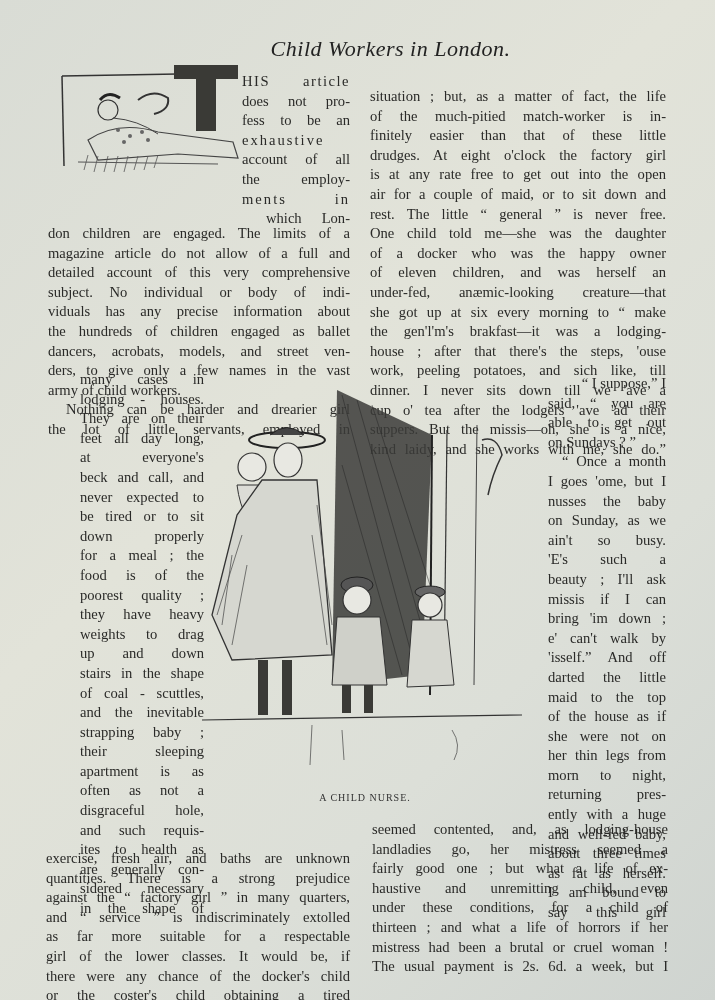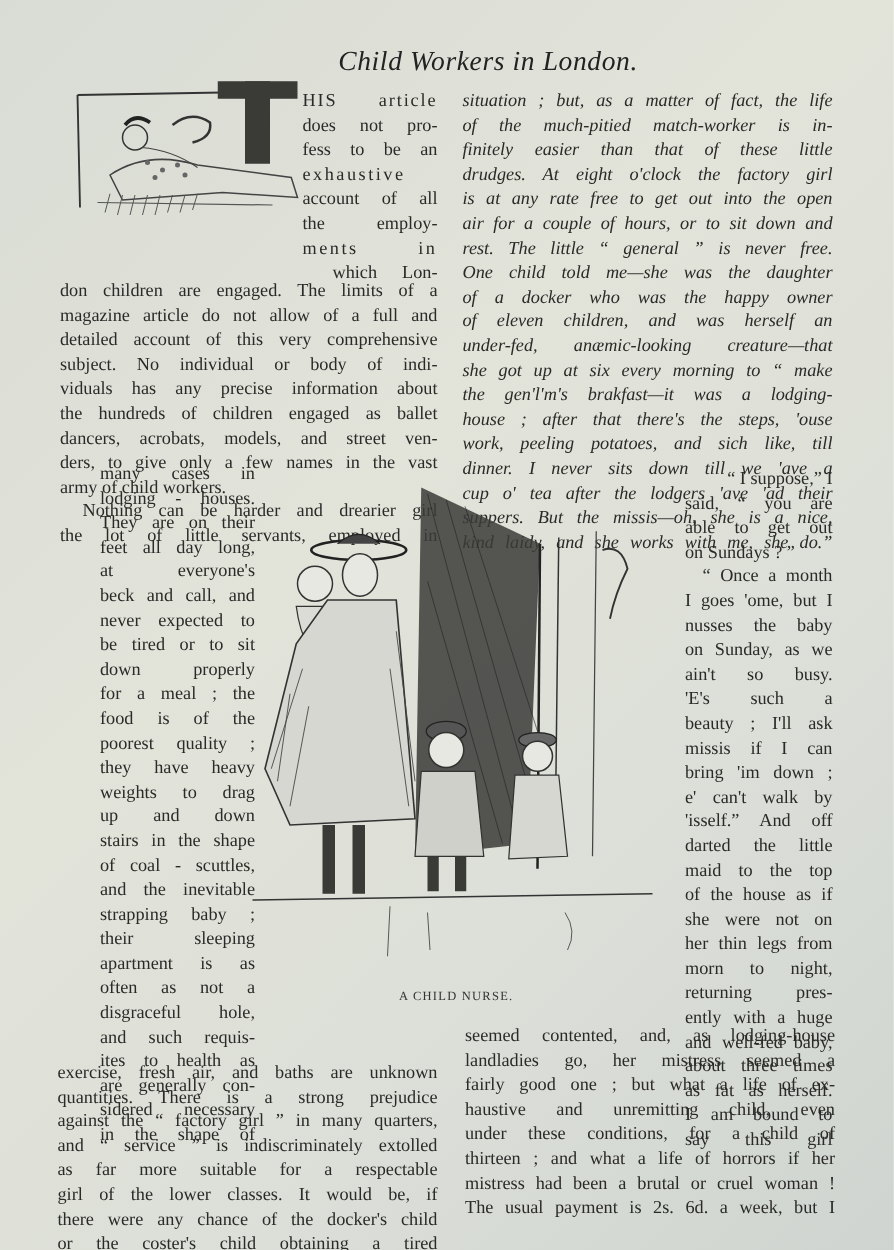--- a/index.html
+++ b/index.html
@@ -119,27 +119,27 @@
     <span class="line">exercise, fresh air, and baths are unknown</span>
     <span class="line">quantities. There is a strong prejudice</span>
     <span class="line">against the “ factory girl ” in many quarters,</span>
     <span class="line">and “ service ” is indiscriminately extolled</span>
     <span class="line">as far more suitable for a respectable</span>
     <span class="line">girl of the lower classes. It would be, if</span>
     <span class="line">there were any chance of the docker's child</span>
     <span class="line">or the coster's child obtaining a tired</span>
   </div>
 
-  <div class="col" style="left:370px;top:72px;width:296px;font-style:italic;">
+  <div class="col" style="left:370px;top:87px;width:296px;">
     <span class="line">situation ; but, as a matter of fact, the life</span>
     <span class="line">of the much-pitied match-worker is in-</span>
     <span class="line">finitely easier than that of these little</span>
     <span class="line">drudges. At eight o'clock the factory girl</span>
     <span class="line">is at any rate free to get out into the open</span>
-    <span class="line">air for a couple of hours, or to sit down and</span>
+    <span class="line">air for a couple of maid, or to sit down and</span>
     <span class="line">rest. The little “ general ” is never free.</span>
     <span class="line">One child told me—she was the daughter</span>
     <span class="line">of a docker who was the happy owner</span>
     <span class="line">of eleven children, and was herself an</span>
     <span class="line">under-fed, anæmic-looking creature—that</span>
     <span class="line">she got up at six every morning to “ make</span>
     <span class="line">the gen'l'm's brakfast—it was a lodging-</span>
     <span class="line">house ; after that there's the steps, 'ouse</span>
     <span class="line">work, peeling potatoes, and sich like, till</span>
     <span class="line">dinner. I never sits down till we 'ave a</span>

